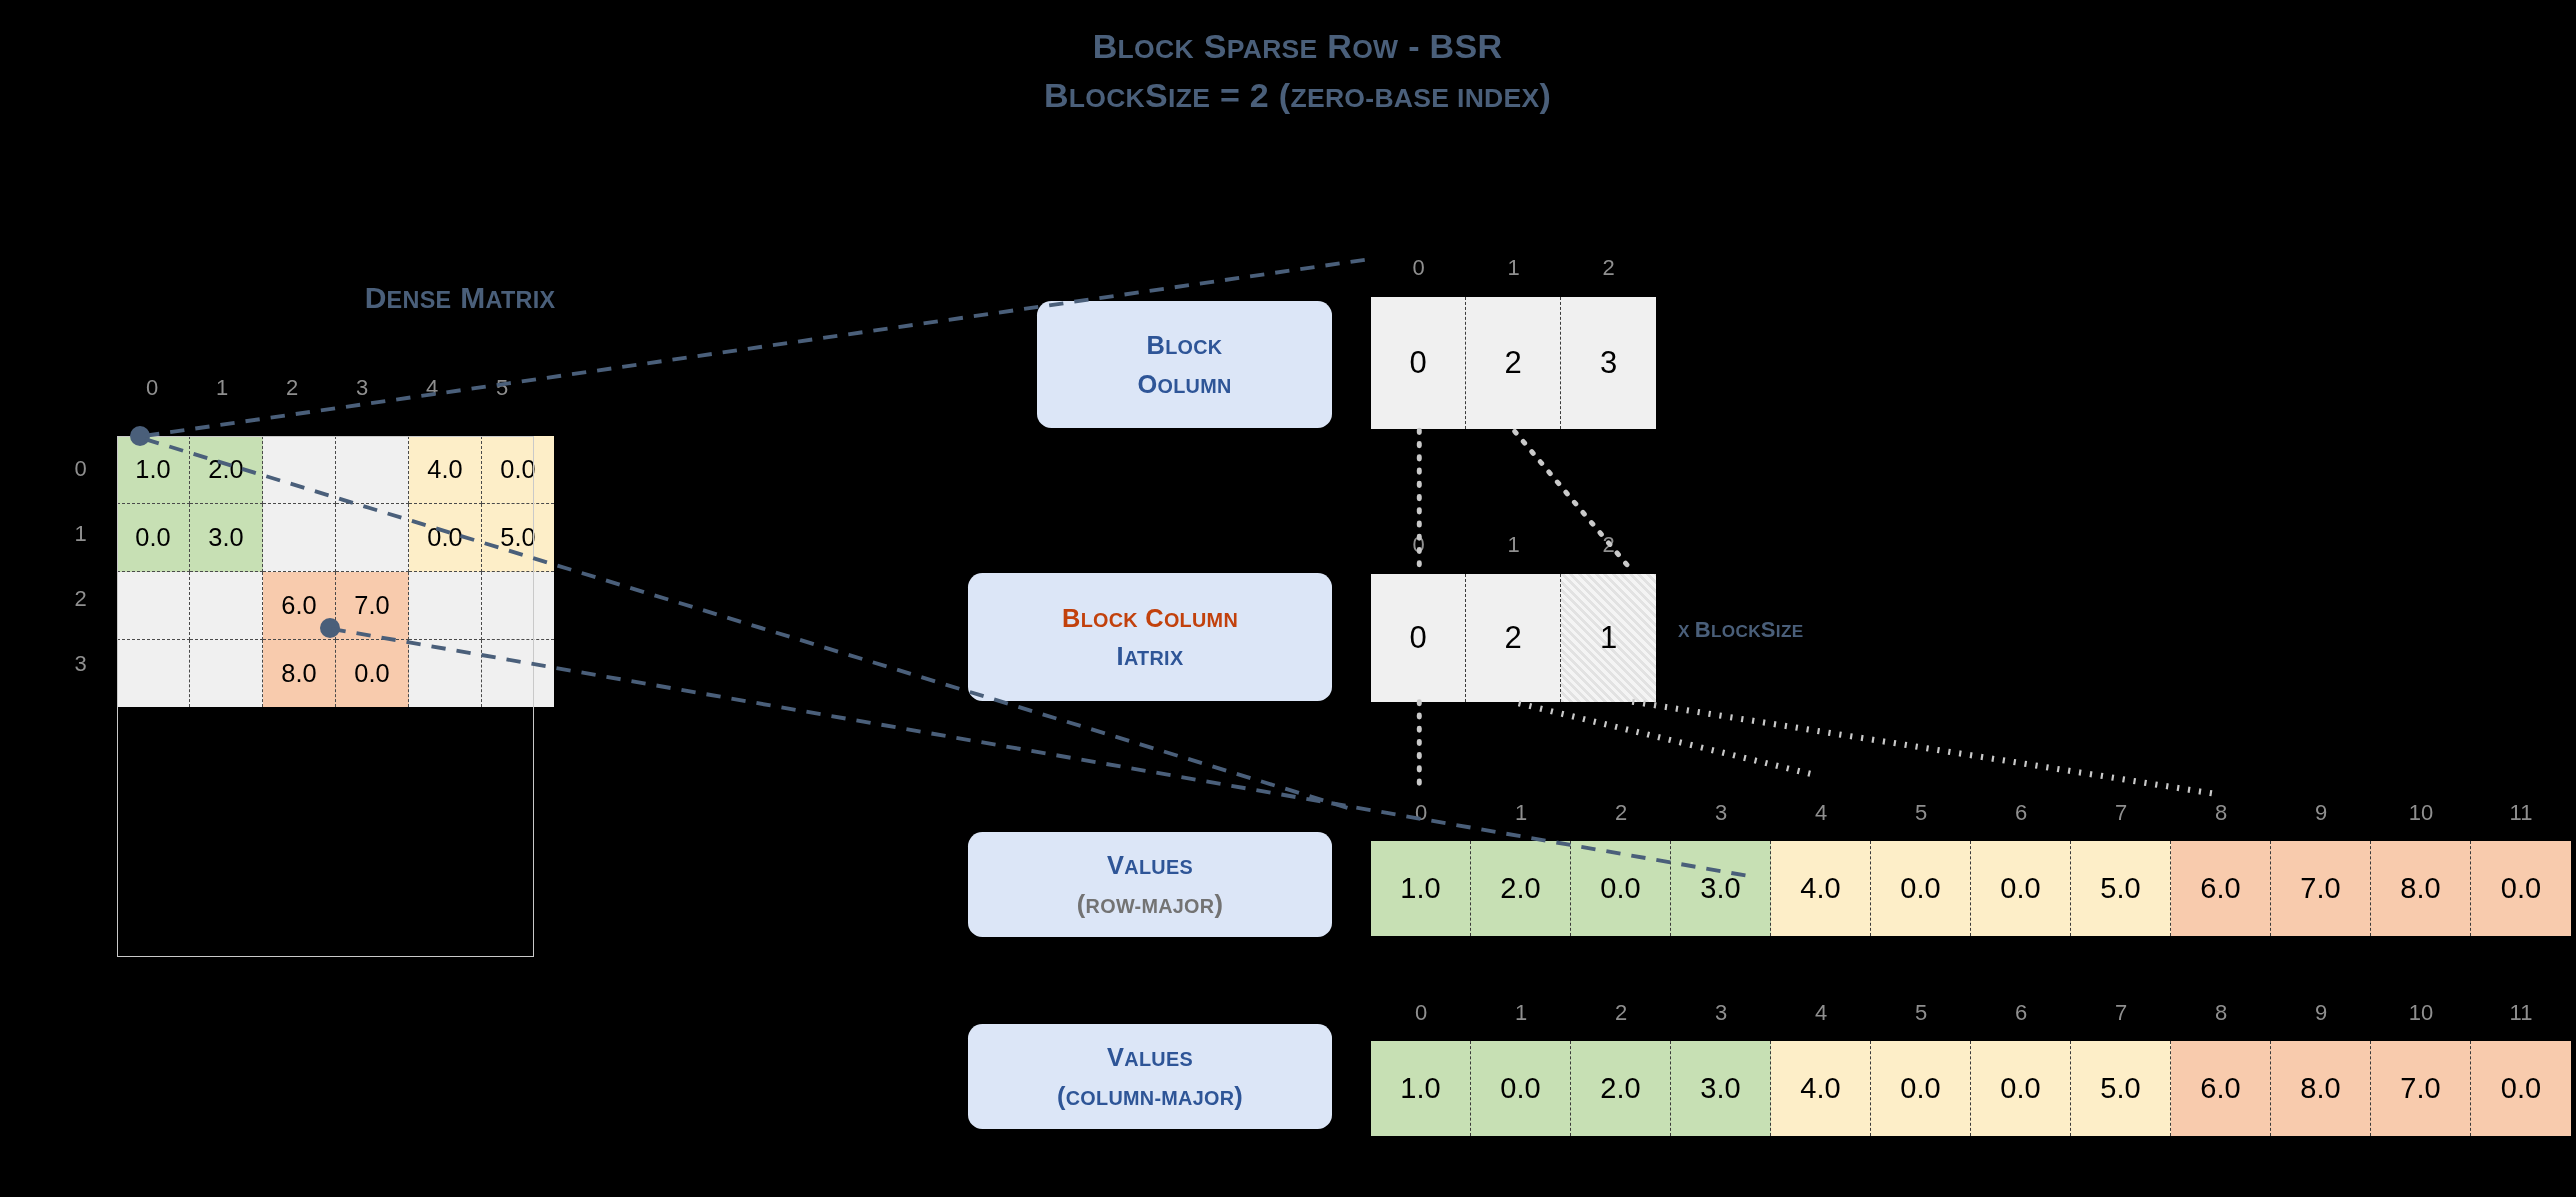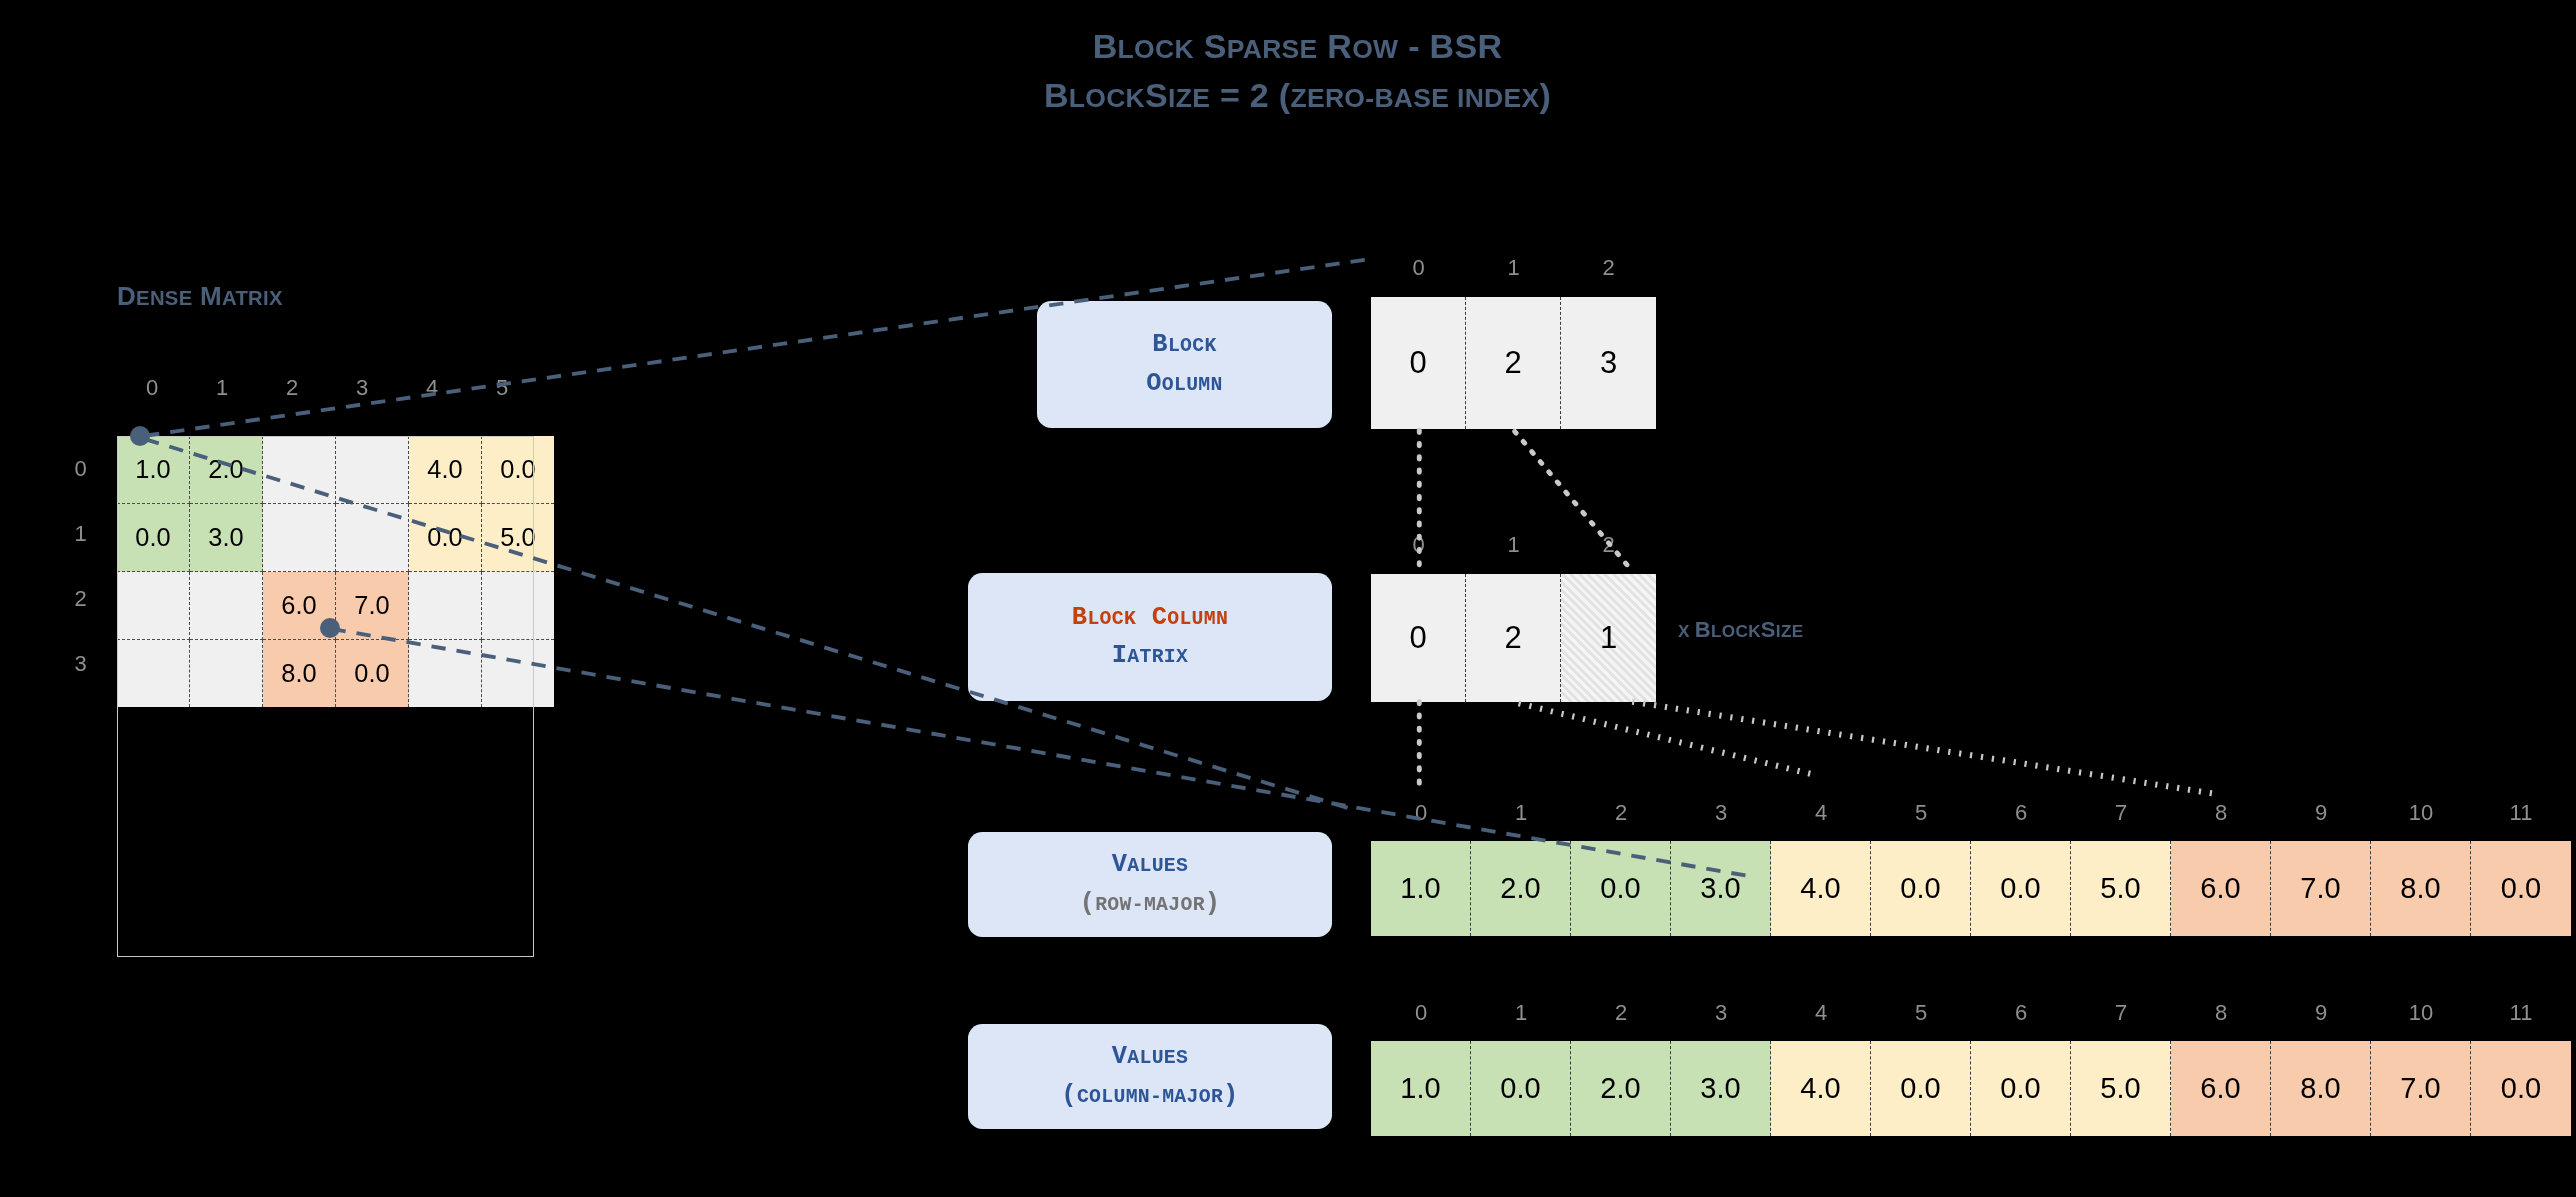--- a/index.html
+++ b/index.html
@@ -16,21 +16,21 @@
 
   
   #title{
     position:absolute;left:773px;top:22px;width:1049px;text-align:center;
     line-height:1.45;
   }
   #title .l1{font-size:34px;}
   #title .l2{font-size:34px;}
 
   
-  #dm-title{position:absolute;left:117px;top:281px;width:686px;font-size:26px;}
+  #dm-title{position:absolute;left:117px;top:281px;width:686px;text-align:center;font-size:30px;}
   #dm-wrap{position:absolute;left:117px;top:436px;}
   #dm-colhdr{position:absolute;left:117px;top:375px;display:flex;}
   #dm-colhdr div{width:70px;text-align:center;color:#8f8f8f;font-size:22px;}
   #dm-rowhdr{position:absolute;left:61px;top:436px;}
   #dm-rowhdr div{height:65px;width:39px;display:flex;align-items:center;justify-content:center;color:#8f8f8f;font-size:22px;}
   table.dense{border-collapse:collapse;}
   table.dense td{
     width:70px;height:65px;text-align:center;vertical-align:middle;
     font-size:25.4px;color:#000;background:#f0f0f0;
     border-right:1.1px dashed #4a4a4a;border-bottom:1.1px dashed #4a4a4a;
@@ -39,21 +39,21 @@
   table.dense td:last-child{border-right:none;}
   #dm-border{position:absolute;left:117px;top:436px;width:417px;height:521px;
              border:1.1px solid #c9c9c9;box-sizing:border-box;pointer-events:none;}
 
   
   .bluebox{
     position:absolute;background:#dce6f7;border-radius:14.3px;
     display:flex;flex-direction:column;align-items:center;justify-content:center;
     color:#2e5597;font-weight:bold;text-align:center;line-height:1.5;
   }
-  .bluebox .ln{display:block;font-family:Liberation Mono, monospace;}
+  .bluebox .ln{display:block;}
 
   
   .arr{position:absolute;display:flex;}
   .arr .cell{
     box-sizing:border-box;display:flex;align-items:center;justify-content:center;
     background:#f0f0f0;border-right:1.1px dashed #3a3a3a;color:#000;
   }
   .arr .cell:last-child{border-right:none;}
   .idxrow{position:absolute;display:flex;}
   .idxrow .ix{text-align:center;color:#8f8f8f;}

